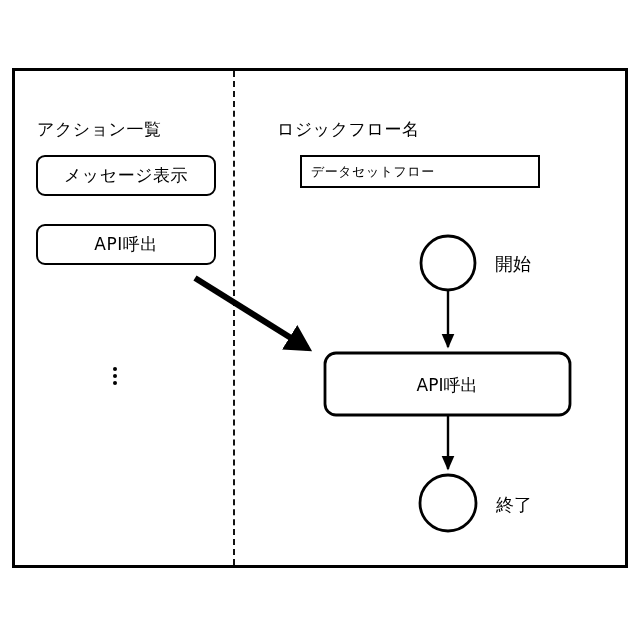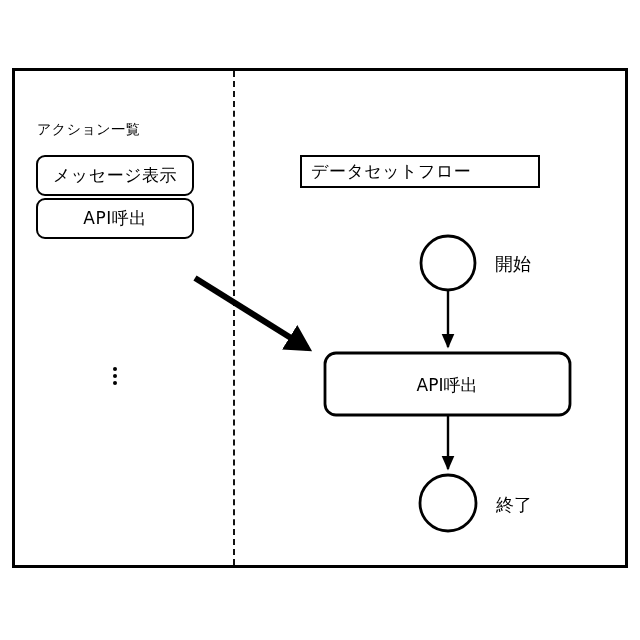--- a/index.html
+++ b/index.html
@@ -43,46 +43,46 @@
     position: absolute;
     top: 0;
     height: 100%;
     box-sizing: border-box;
   }
   #actions-panel { left: 0; width: 218px; }
   #flow-panel    { left: 220px; width: 390px; }
 
   .panel-title {
     position: absolute;
-    font-size: 14px;
+    font-size: 17px;
     line-height: 20px;
     letter-spacing: 0.5px;
     white-space: nowrap;
   }
   #actions-panel .panel-title { left: 22px; top: 48px; }
   #flow-panel    .panel-title { left: 42px; top: 48px; }
 
   
   #action-list {
     position: absolute;
     left: 21px;
     top: 84px;
     width: 160px;
   }
   .action-item {
-    width: 158px;
+    width: 180px;
     height: 41px;
     box-sizing: border-box;
     border: 2.5px solid #000000;
     border-radius: 9px;
     background: #ffffff;
     display: flex;
     align-items: center;
     justify-content: center;
-    margin-bottom: 2px;
+    margin-bottom: 28px;
     font-size: 17px;
     letter-spacing: 0.5px;
     white-space: nowrap;
   }
 
   
   #action-ellipsis {
     position: absolute;
     left: 21px;
     top: 290px;
@@ -111,21 +111,21 @@
     left: 65px;
     top: 84px;
     width: 240px;
     height: 33px;
     box-sizing: border-box;
     border: 2.5px solid #000000;
     background: #ffffff;
     display: flex;
     align-items: center;
     padding-left: 9px;
-    font-size: 17px;
+    font-size: 13px;
     letter-spacing: 0.5px;
     white-space: nowrap;
   }
 
   
   #flow-canvas {
     position: absolute;
     left: 0;
     top: 0;
     width: 390px;
@@ -172,20 +172,21 @@
     <div id="action-ellipsis">
       <span><i class="dot"></i></span>
       <span><i class="dot"></i></span>
       <span><i class="dot"></i></span>
     </div>
 
   </div>
 
   <div class="panel" id="flow-panel">
 
+    <div class="panel-title">ロジックフロー名</div>
 
     <div id="flow-name-input" placeholder="ロジックフロー名">データセットフロー</div>
 
     <svg id="flow-canvas" viewBox="0 0 390 494">
       <defs>
         <marker id="arrowhead" markerWidth="7" markerHeight="7" refX="5.6" refY="3.1" orient="auto" markerUnits="strokeWidth">
           <path d="M0,0.4 L6.2,3.1 L0,5.8 z" fill="#000000"></path>
         </marker>
       </defs>
 

